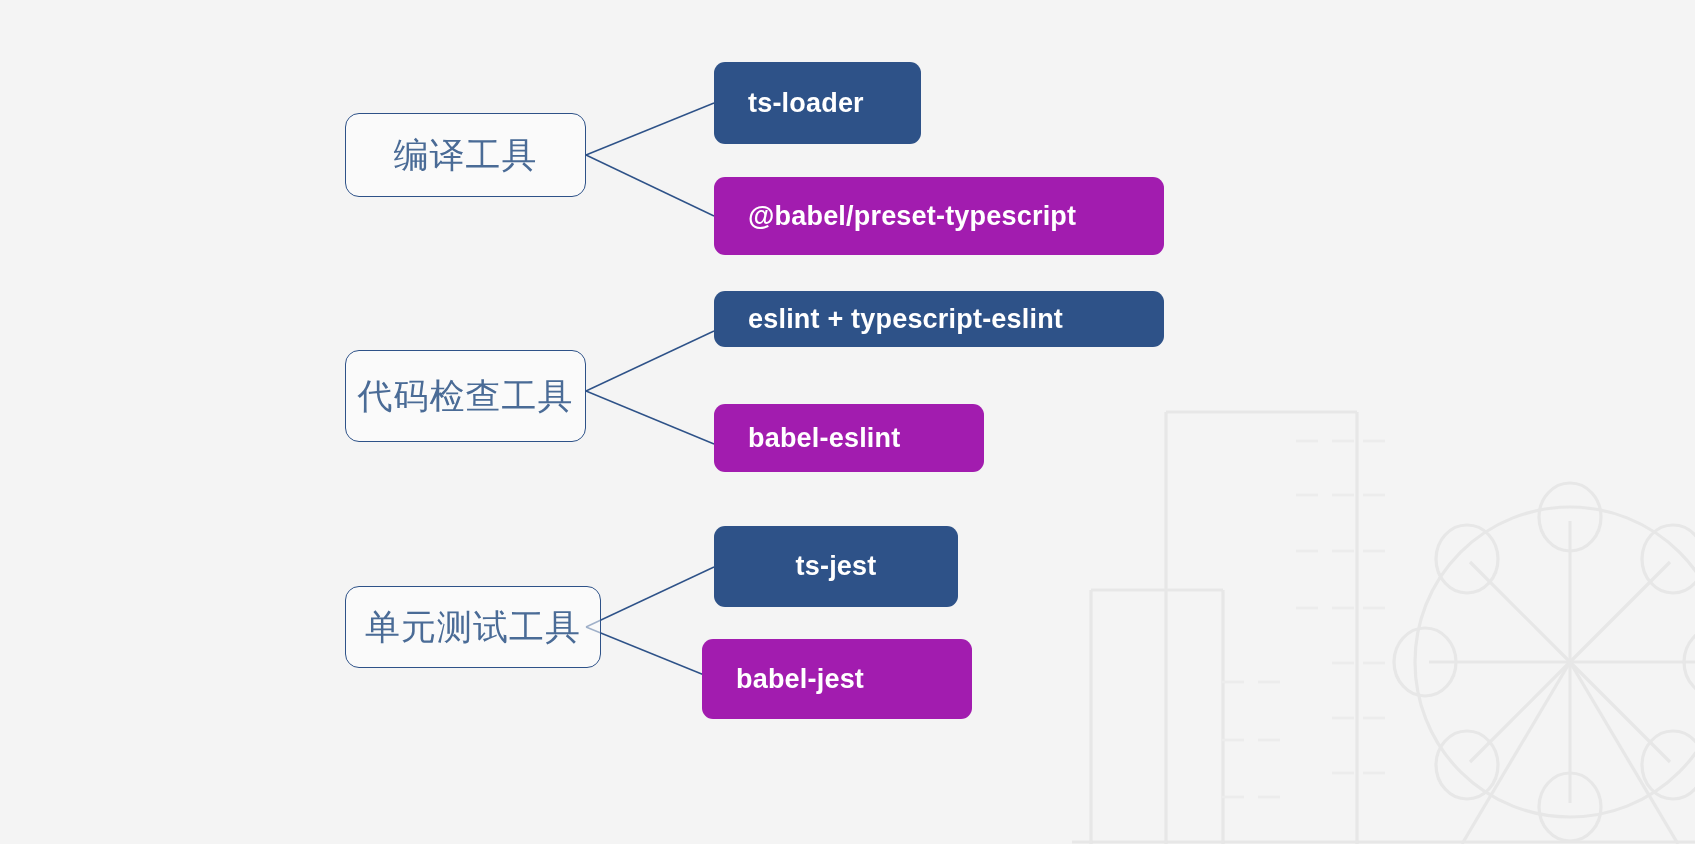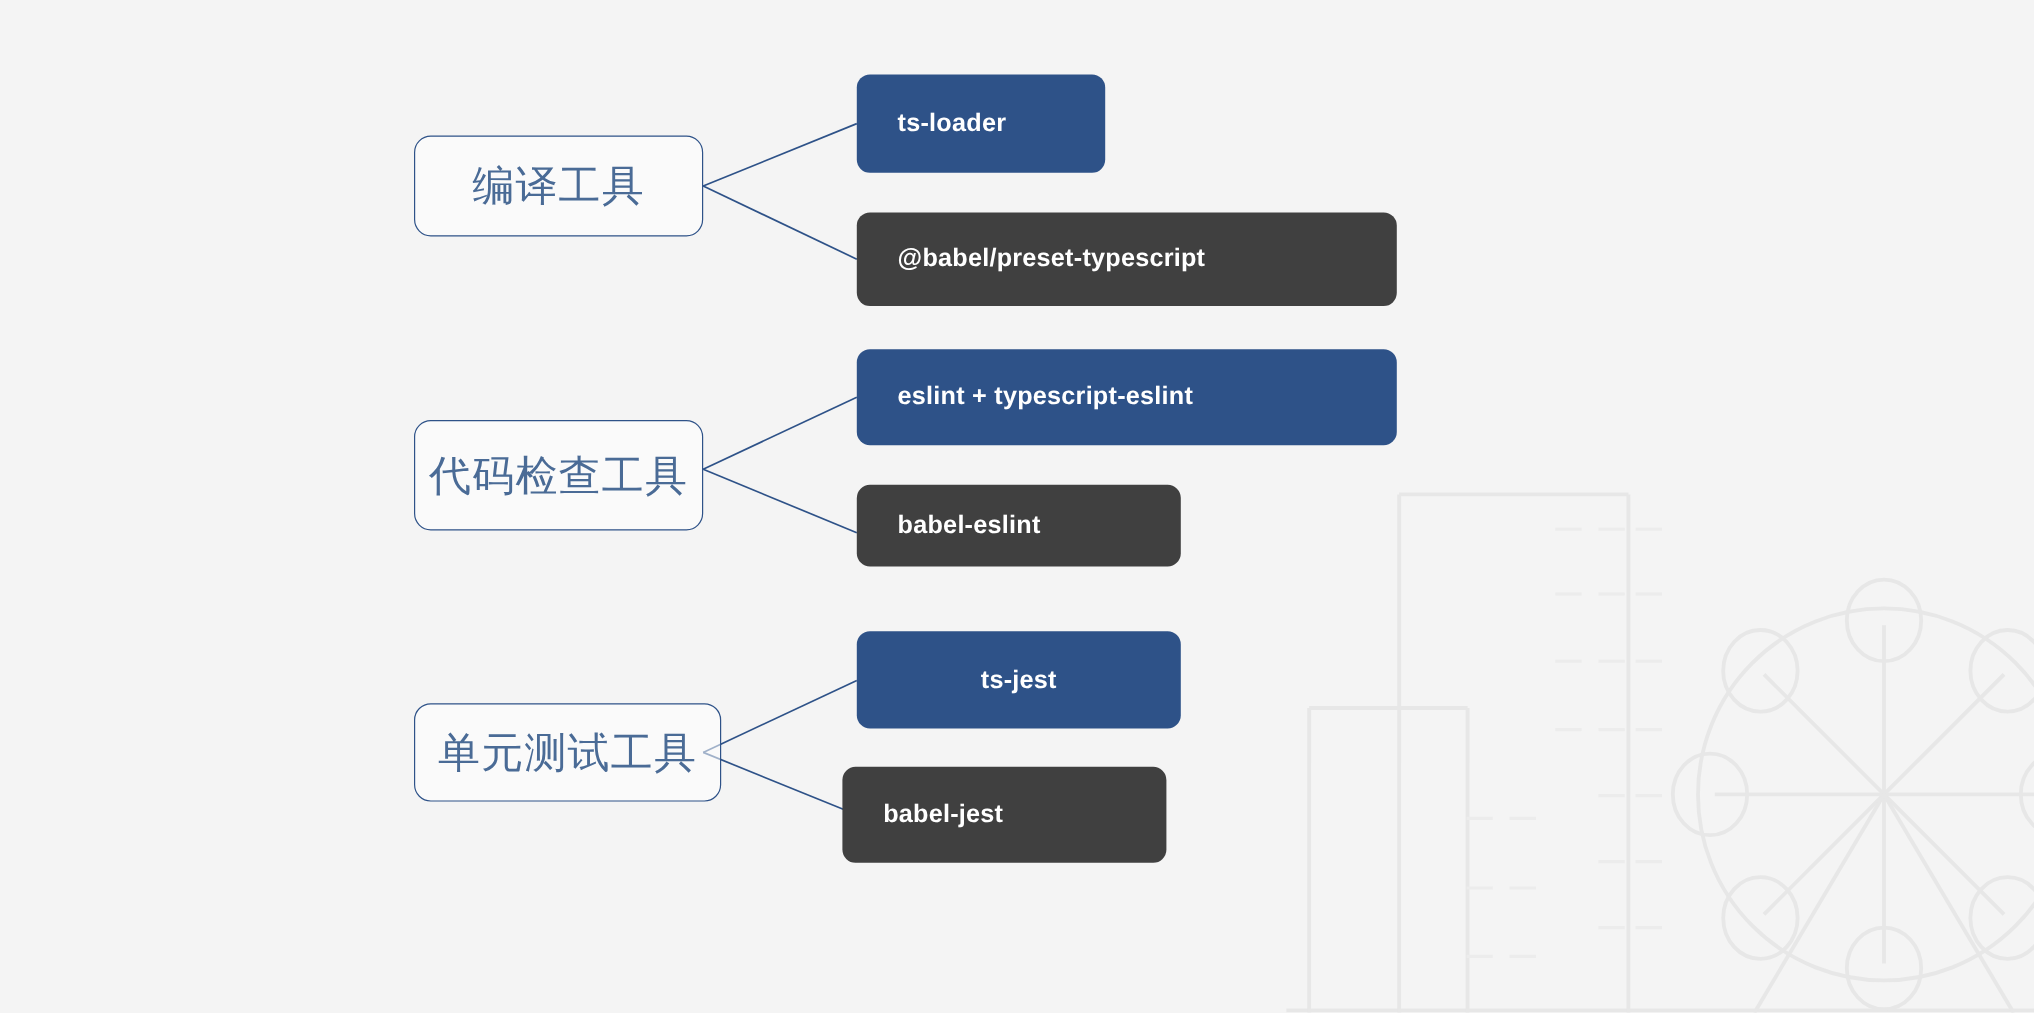--- a/index.html
+++ b/index.html
@@ -54,26 +54,26 @@
   }
   
   .node {
     position: absolute;
     box-sizing: border-box;
     border-radius: 11px;
     display: flex;
     align-items: center;
     color: #ffffff;
     font-weight: 700;
-    font-size: 21px;
+    font-size: 27px;
     letter-spacing: 0.2px;
     white-space: nowrap;
   }
   .node.blue  { background: #2e5288; }
-  .node.orange{ background: #404040; }
+  .node.orange{ background: #a21caf; }
   .node.align-left   { justify-content: flex-start; padding-left: 34px; }
   .node.align-center { justify-content: center; }
 </style>
 </head>
 <body>
 
 <div id="canvas">
 
   <svg id="bg-decor" viewBox="0 0 1695 844" xmlns="http://www.w3.org/2000/svg">
     <g stroke="#e7e7e7" stroke-width="3.2" fill="none" stroke-linecap="butt">
@@ -168,33 +168,33 @@
   </div>
 
   <div class="node orange align-left" style="left:714px; top:177px; width:450px; height:78px;">
     <span>@babel/preset-typescript</span>
   </div>
 
   <div class="cat-box" style="left:345px; top:350px; width:241px; height:92px;">
     <span class="cat-label">代码检查工具</span>
   </div>
 
-  <div class="node blue align-left" style="left:714px; top:291px; width:450px; height:80px;">
+  <div class="node blue align-left" style="left:714px; top:291px; width:450px; height:56px;">
     <span>eslint + typescript-eslint</span>
   </div>
 
   <div class="node orange align-left" style="left:714px; top:404px; width:270px; height:68px;">
     <span>babel-eslint</span>
   </div>
 
   <div class="cat-box" style="left:345px; top:586px; width:256px; height:82px;">
     <span class="cat-label">单元测试工具</span>
   </div>
 
-  <div class="node blue align-center" style="left:714px; top:526px; width:270px; height:81px;">
+  <div class="node blue align-center" style="left:714px; top:526px; width:244px; height:81px;">
     <span>ts-jest</span>
   </div>
 
   <div class="node orange align-left" style="left:702px; top:639px; width:270px; height:80px;align-items:center;">
     <span>babel-jest</span>
   </div>
 
 </div>
 
 </body></html>

